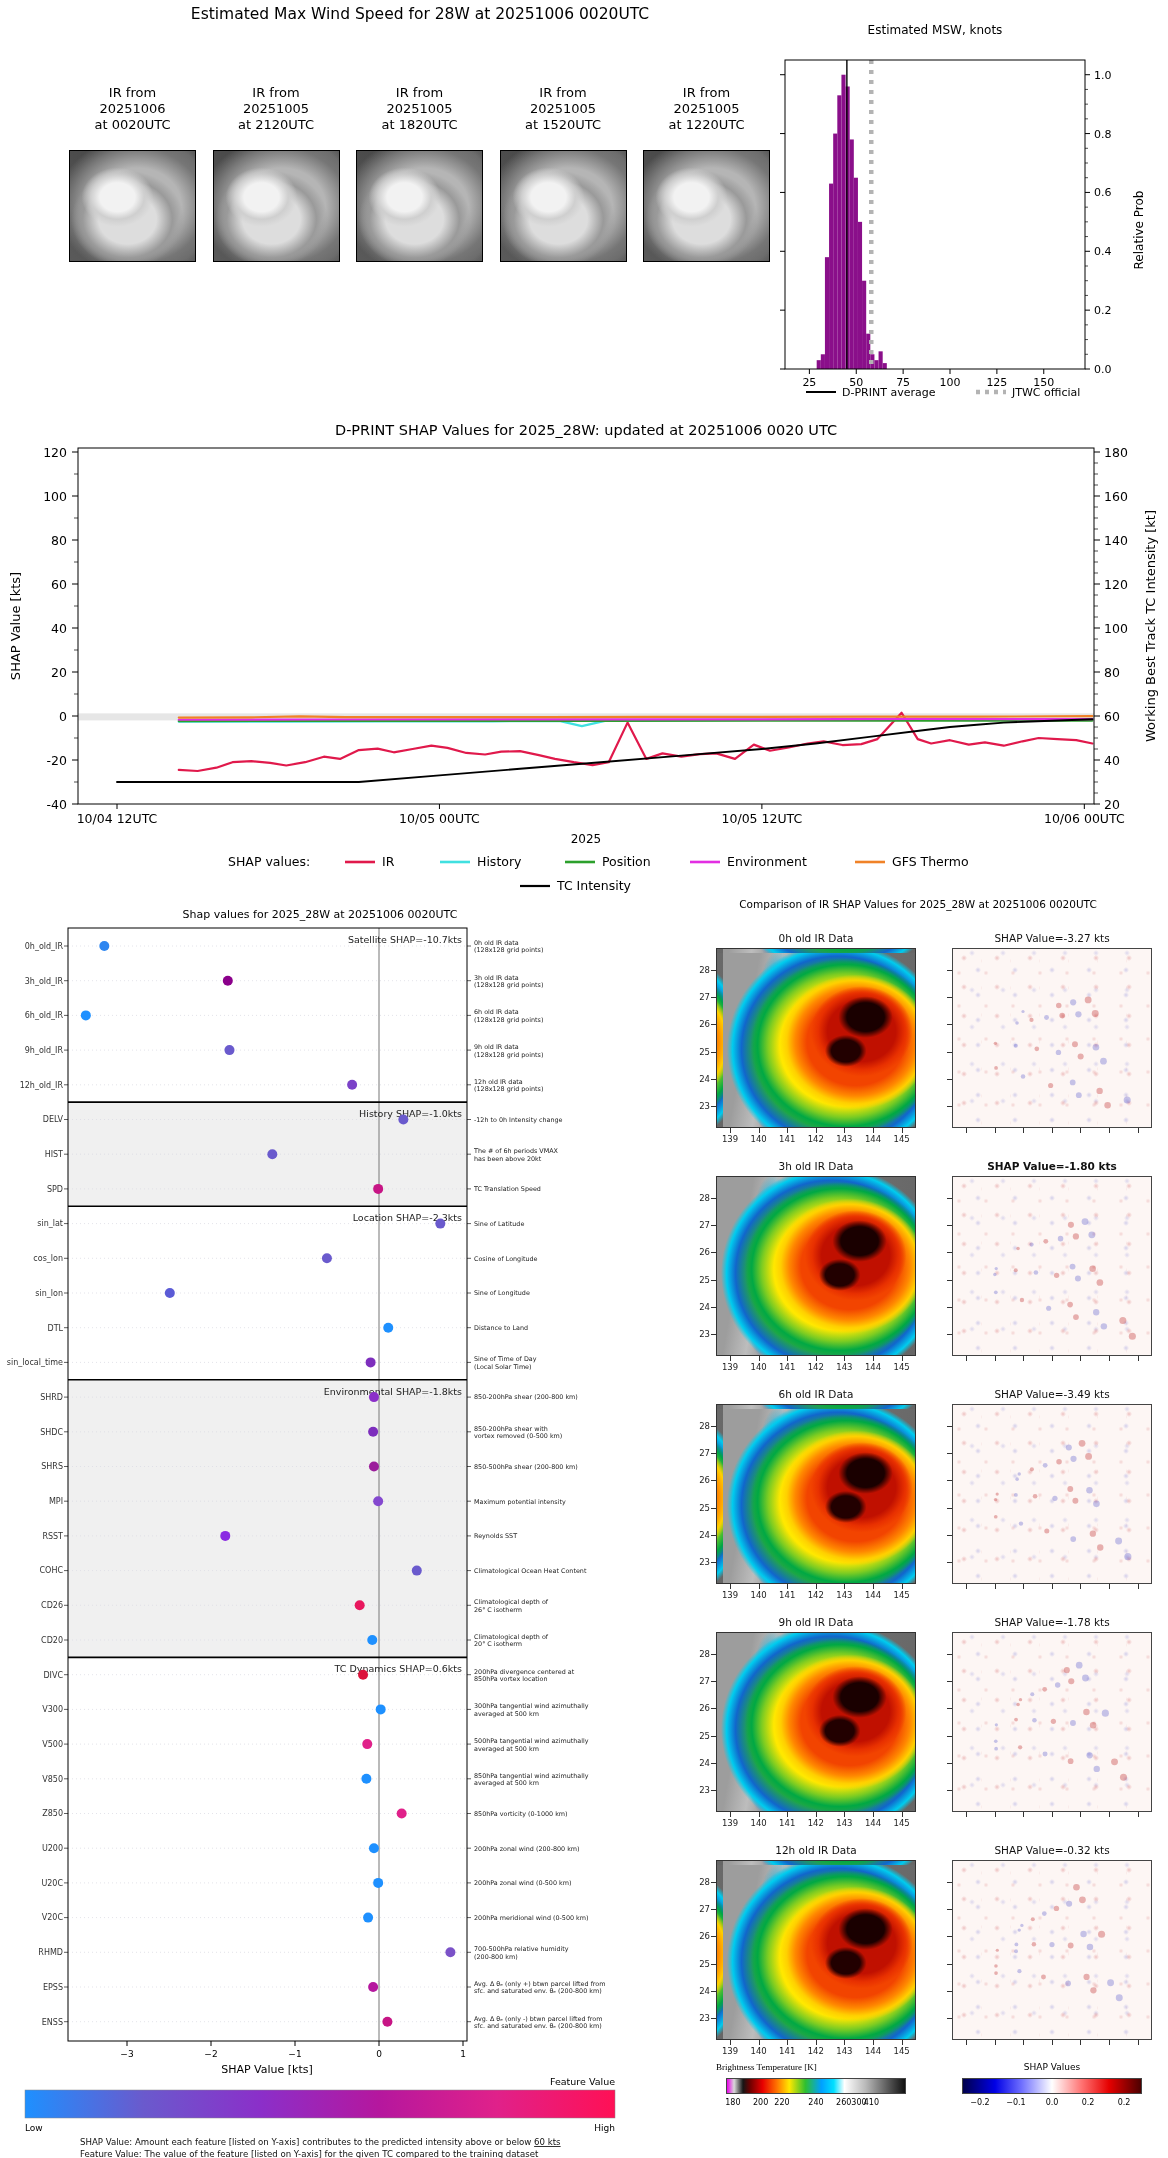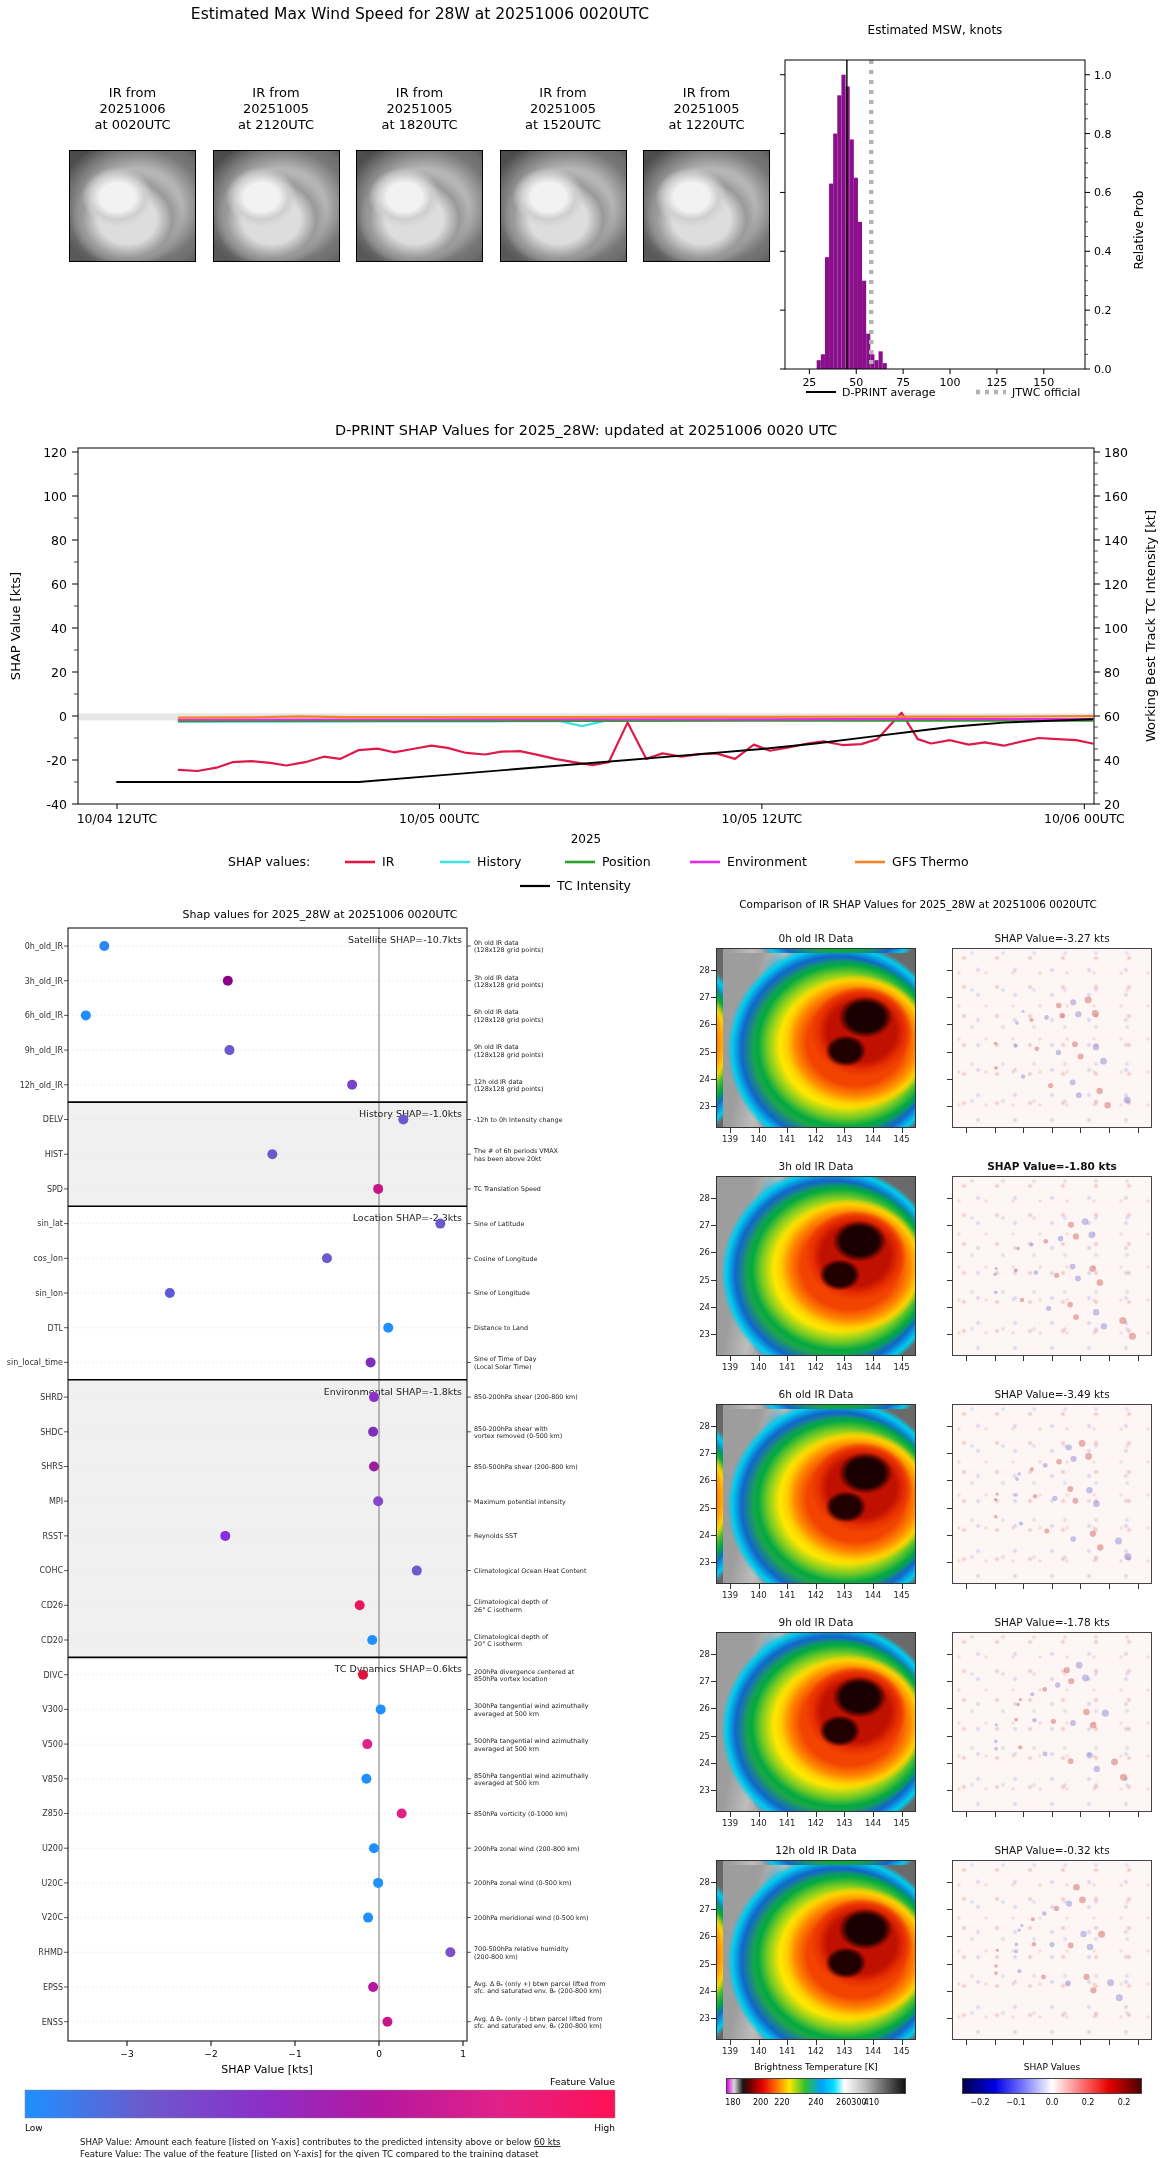--- a/index.html
+++ b/index.html
@@ -871,21 +871,21 @@
         <div class="tick" style="position: absolute; left: 844.4px; top: 2040px; width: 1px; height: 5px;"></div>
         <div class="tick" style="position: absolute; left: 1080.4px; top: 2040px; width: 1px; height: 5px;"></div>
         <div class="axlab" style="position: absolute; left: 830.4px; top: 2046px; width: 28px; text-align: center;">143</div>
         <div class="tick" style="position: absolute; left: 873px; top: 2040px; width: 1px; height: 5px;"></div>
         <div class="tick" style="position: absolute; left: 1109px; top: 2040px; width: 1px; height: 5px;"></div>
         <div class="axlab" style="position: absolute; left: 859px; top: 2046px; width: 28px; text-align: center;">144</div>
         <div class="tick" style="position: absolute; left: 901.6px; top: 2040px; width: 1px; height: 5px;"></div>
         <div class="tick" style="position: absolute; left: 1137.6px; top: 2040px; width: 1px; height: 5px;"></div>
         <div class="axlab" style="position: absolute; left: 887.6px; top: 2046px; width: 28px; text-align: center;">145</div>
       </div>
-      <div style="position: absolute; left: 716px; top: 2062px; width: 200px; text-align: center; font-size: 9px;">Brightness Temperature [K]</div>
+      <div style="position: absolute; left: 716px; top: 2062px; width: 200px; text-align: left; font-size: 9px; font-family: Liberation Serif, serif;">Brightness Temperature [K]</div>
       <div class="bt-bar" style="position: absolute; left: 726px; top: 2078px; width: 180px;"></div>
       <div style="position: absolute; left: 718.923px; top: 2098px; width: 28px; text-align: center; font-size: 8px;">180</div>
       <div style="position: absolute; left: 746.615px; top: 2098px; width: 28px; text-align: center; font-size: 8px;">200</div>
       <div style="position: absolute; left: 774.308px; top: 2098px; width: 28px; font-size: 8px;">220</div>
       <div style="position: absolute; left: 802px; top: 2098px; width: 28px; text-align: center; font-size: 8px;">240</div>
       <div style="position: absolute; left: 829.692px; top: 2098px; width: 28px; text-align: center; font-size: 8px;">260</div>
       <div style="position: absolute; left: 857.385px; top: 2098px; width: 28px; text-align: center; font-size: 8px;">410</div>
       <div style="position: absolute; left: 845px; top: 2098px; width: 28px; text-align: center; font-size: 8px;">300</div>
       <div style="position: absolute; left: 952px; top: 2062px; width: 200px; text-align: center; font-size: 9px;">SHAP Values</div>
       <div class="sv-bar" style="position: absolute; left: 962px; top: 2078px; width: 180px;"></div>

